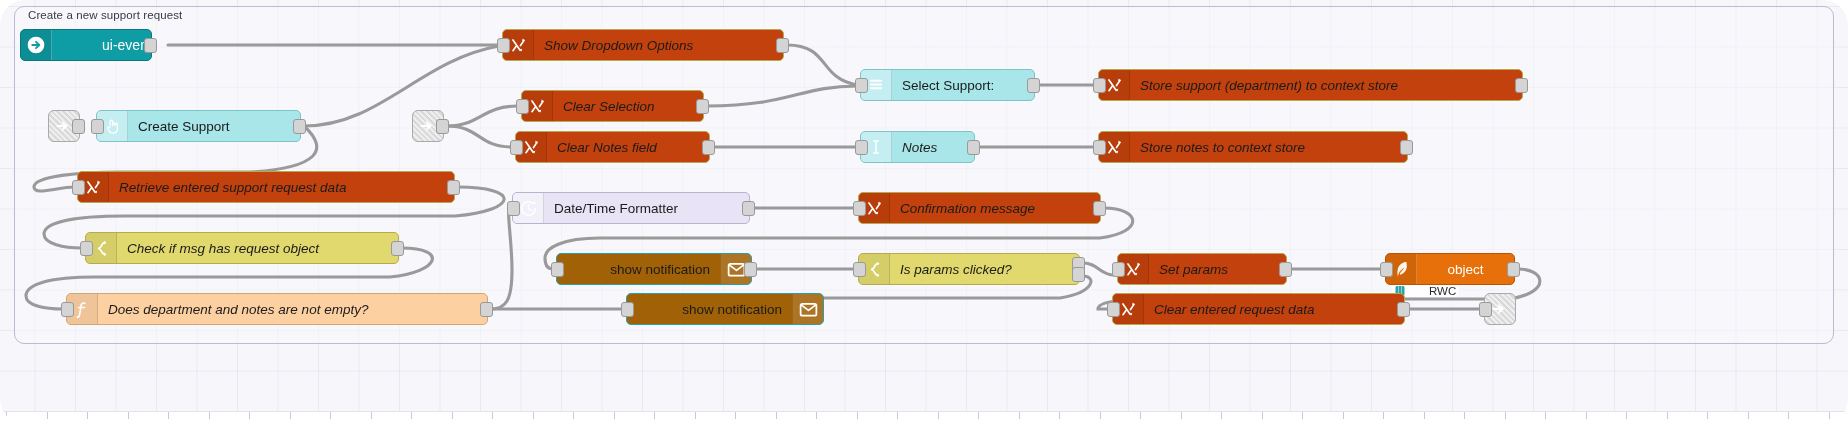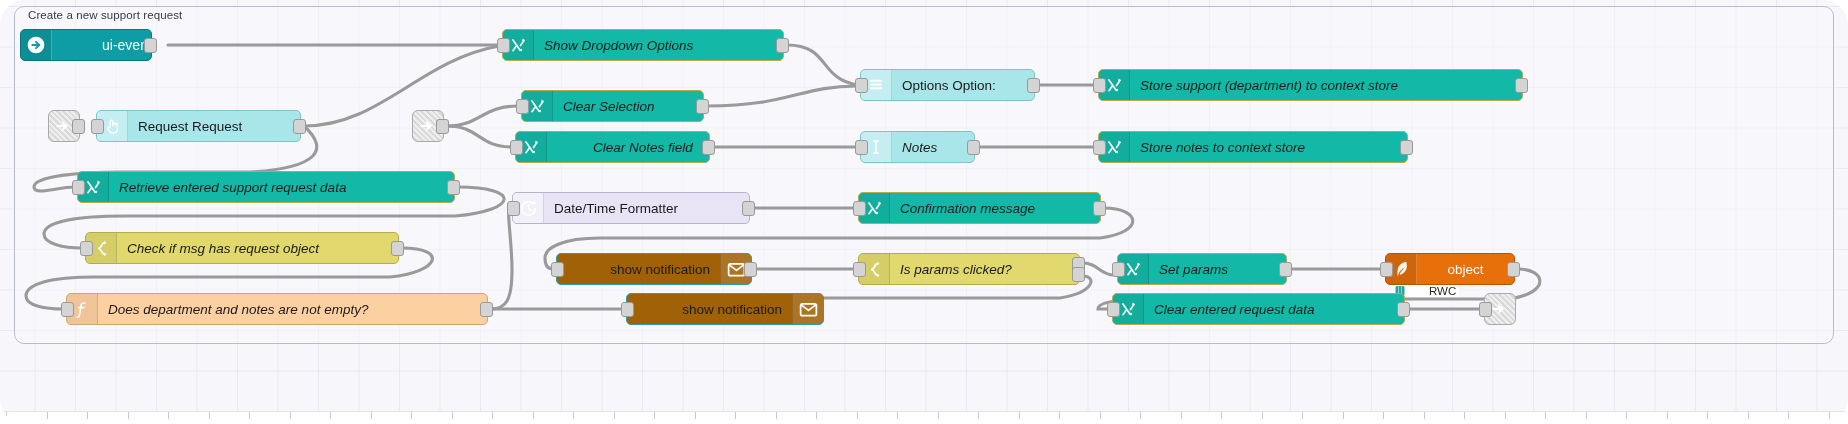--- a/index.html
+++ b/index.html
@@ -79,21 +79,21 @@
     color:#1b1b1b;
     white-space:nowrap;
     overflow:hidden;
   }
   .node.italic .label{font-style:italic;}
   .node.label-right .label{justify-content:flex-end;}
   .node.center .label{justify-content:center;}
   .node svg{display:block;}
 
   
-  .n-change   {background:#14b8a6;border-color:#b5ab4e;}
+  .n-change   {background:#c2410c;border-color:#b5ab4e;}
   .n-switch   {background:#e2d96e;border-color:#b5ab4e;}
   .n-function {background:#fdd0a2;border-color:#d2a673;}
   .n-uievent  {background:#0f9da5;border-color:#0b777d;}
   .n-uievent .label{color:#fff;font-size:14px;}
   .n-uievent .icon-box{background:rgba(0,0,0,.10);border-right-color:rgba(255,255,255,.25);}
   .n-uiwidget {background:#a8e6ea;border-color:#7fc3c8;}
   .n-uiwidget .icon-box{background:rgba(255,255,255,.33);}
   .n-notify   {background:#a16207;border-color:#28a0a7;}
   .n-notify .icon-box{background:rgba(255,255,255,.12);}
   .n-datetime {background:#e8e3f5;border-color:#b9b2cf;}
@@ -228,21 +228,21 @@
     </svg>
     <span class="port out"></span>
   </div>
 
   <div class="node n-uiwidget" style="left:96px;top:110px;width:205px;">
     <div class="icon-box">
       <svg width="19" height="19" viewBox="0 0 24 24">
         <path d="M9 11V5.5a1.6 1.6 0 013.2 0V11m0-2.2a1.5 1.5 0 013 0V11m0-1.4a1.5 1.5 0 013 0v5.2c0 3.3-2.2 5.6-5.3 5.6-2.6 0-4-1-5.2-2.8L6 14.2c-.5-.9.3-1.9 1.2-1.5L9 13.6" fill="none" stroke="#fff" stroke-width="1.6" stroke-linejoin="round" stroke-linecap="round"></path>
       </svg>
     </div>
-    <div class="label">Request Request</div>
+    <div class="label">Create Support</div>
     <span class="port in"></span>
     <span class="port out"></span>
   </div>
 
   <div class="linknode" style="left:412px;top:110px;">
     <svg width="20" height="20" viewBox="0 0 24 24">
       <path d="M4 12h6" stroke="#fff" stroke-width="2.2" stroke-linecap="round"></path>
       <path d="M9 5.5l8 6.5-8 6.5 2.4-6.5z" fill="#fff"></path>
     </svg>
     <span class="port out"></span>
@@ -267,42 +267,42 @@
         <path d="M5 5l9 13M19 5.5l-4.5 6.5M5 18.5l4-5.5" fill="none" stroke="#fff" stroke-width="2.1" stroke-linecap="round"></path>
         <path d="M17.2 3.2l2.6 2.3-3.1 1.2z" fill="#fff"></path>
         <path d="M15.8 19.6l-2.4-2.6 3.3-.8z" fill="#fff"></path>
       </svg>
     </div>
     <div class="label">Clear Selection</div>
     <span class="port in"></span>
     <span class="port out"></span>
   </div>
 
-  <div class="node n-change italic" style="left:515px;top:131px;width:195px;gap:36px;">
+  <div class="node n-change italic" style="left:515px;top:131px;width:195px;">
     <div class="icon-box">
       <svg width="19" height="19" viewBox="0 0 24 24">
         <path d="M5 5l9 13M19 5.5l-4.5 6.5M5 18.5l4-5.5" fill="none" stroke="#fff" stroke-width="2.1" stroke-linecap="round"></path>
         <path d="M17.2 3.2l2.6 2.3-3.1 1.2z" fill="#fff"></path>
         <path d="M15.8 19.6l-2.4-2.6 3.3-.8z" fill="#fff"></path>
       </svg>
     </div>
     <div class="label">Clear Notes field</div>
     <span class="port in"></span>
     <span class="port out"></span>
   </div>
 
   <div class="node n-uiwidget" style="left:860px;top:69px;width:175px;">
     <div class="icon-box">
       <svg width="18" height="18" viewBox="0 0 24 24">
         <rect x="4" y="5" width="16" height="2.6" rx="1" fill="#fff"></rect>
         <rect x="4" y="10" width="16" height="2.6" rx="1" fill="#fff"></rect>
         <rect x="4" y="15" width="16" height="2.6" rx="1" fill="#fff"></rect>
       </svg>
     </div>
-    <div class="label">Options Option:</div>
+    <div class="label">Select Support:</div>
     <span class="port in"></span>
     <span class="port out"></span>
   </div>
 
   <div class="node n-uiwidget italic" style="left:860px;top:131px;width:115px;">
     <div class="icon-box">
       <svg width="18" height="18" viewBox="0 0 24 24">
         <path d="M9 4h6M9 20h6M12 4v16" fill="none" stroke="#fff" stroke-width="2" stroke-linecap="round"></path>
       </svg>
     </div>

